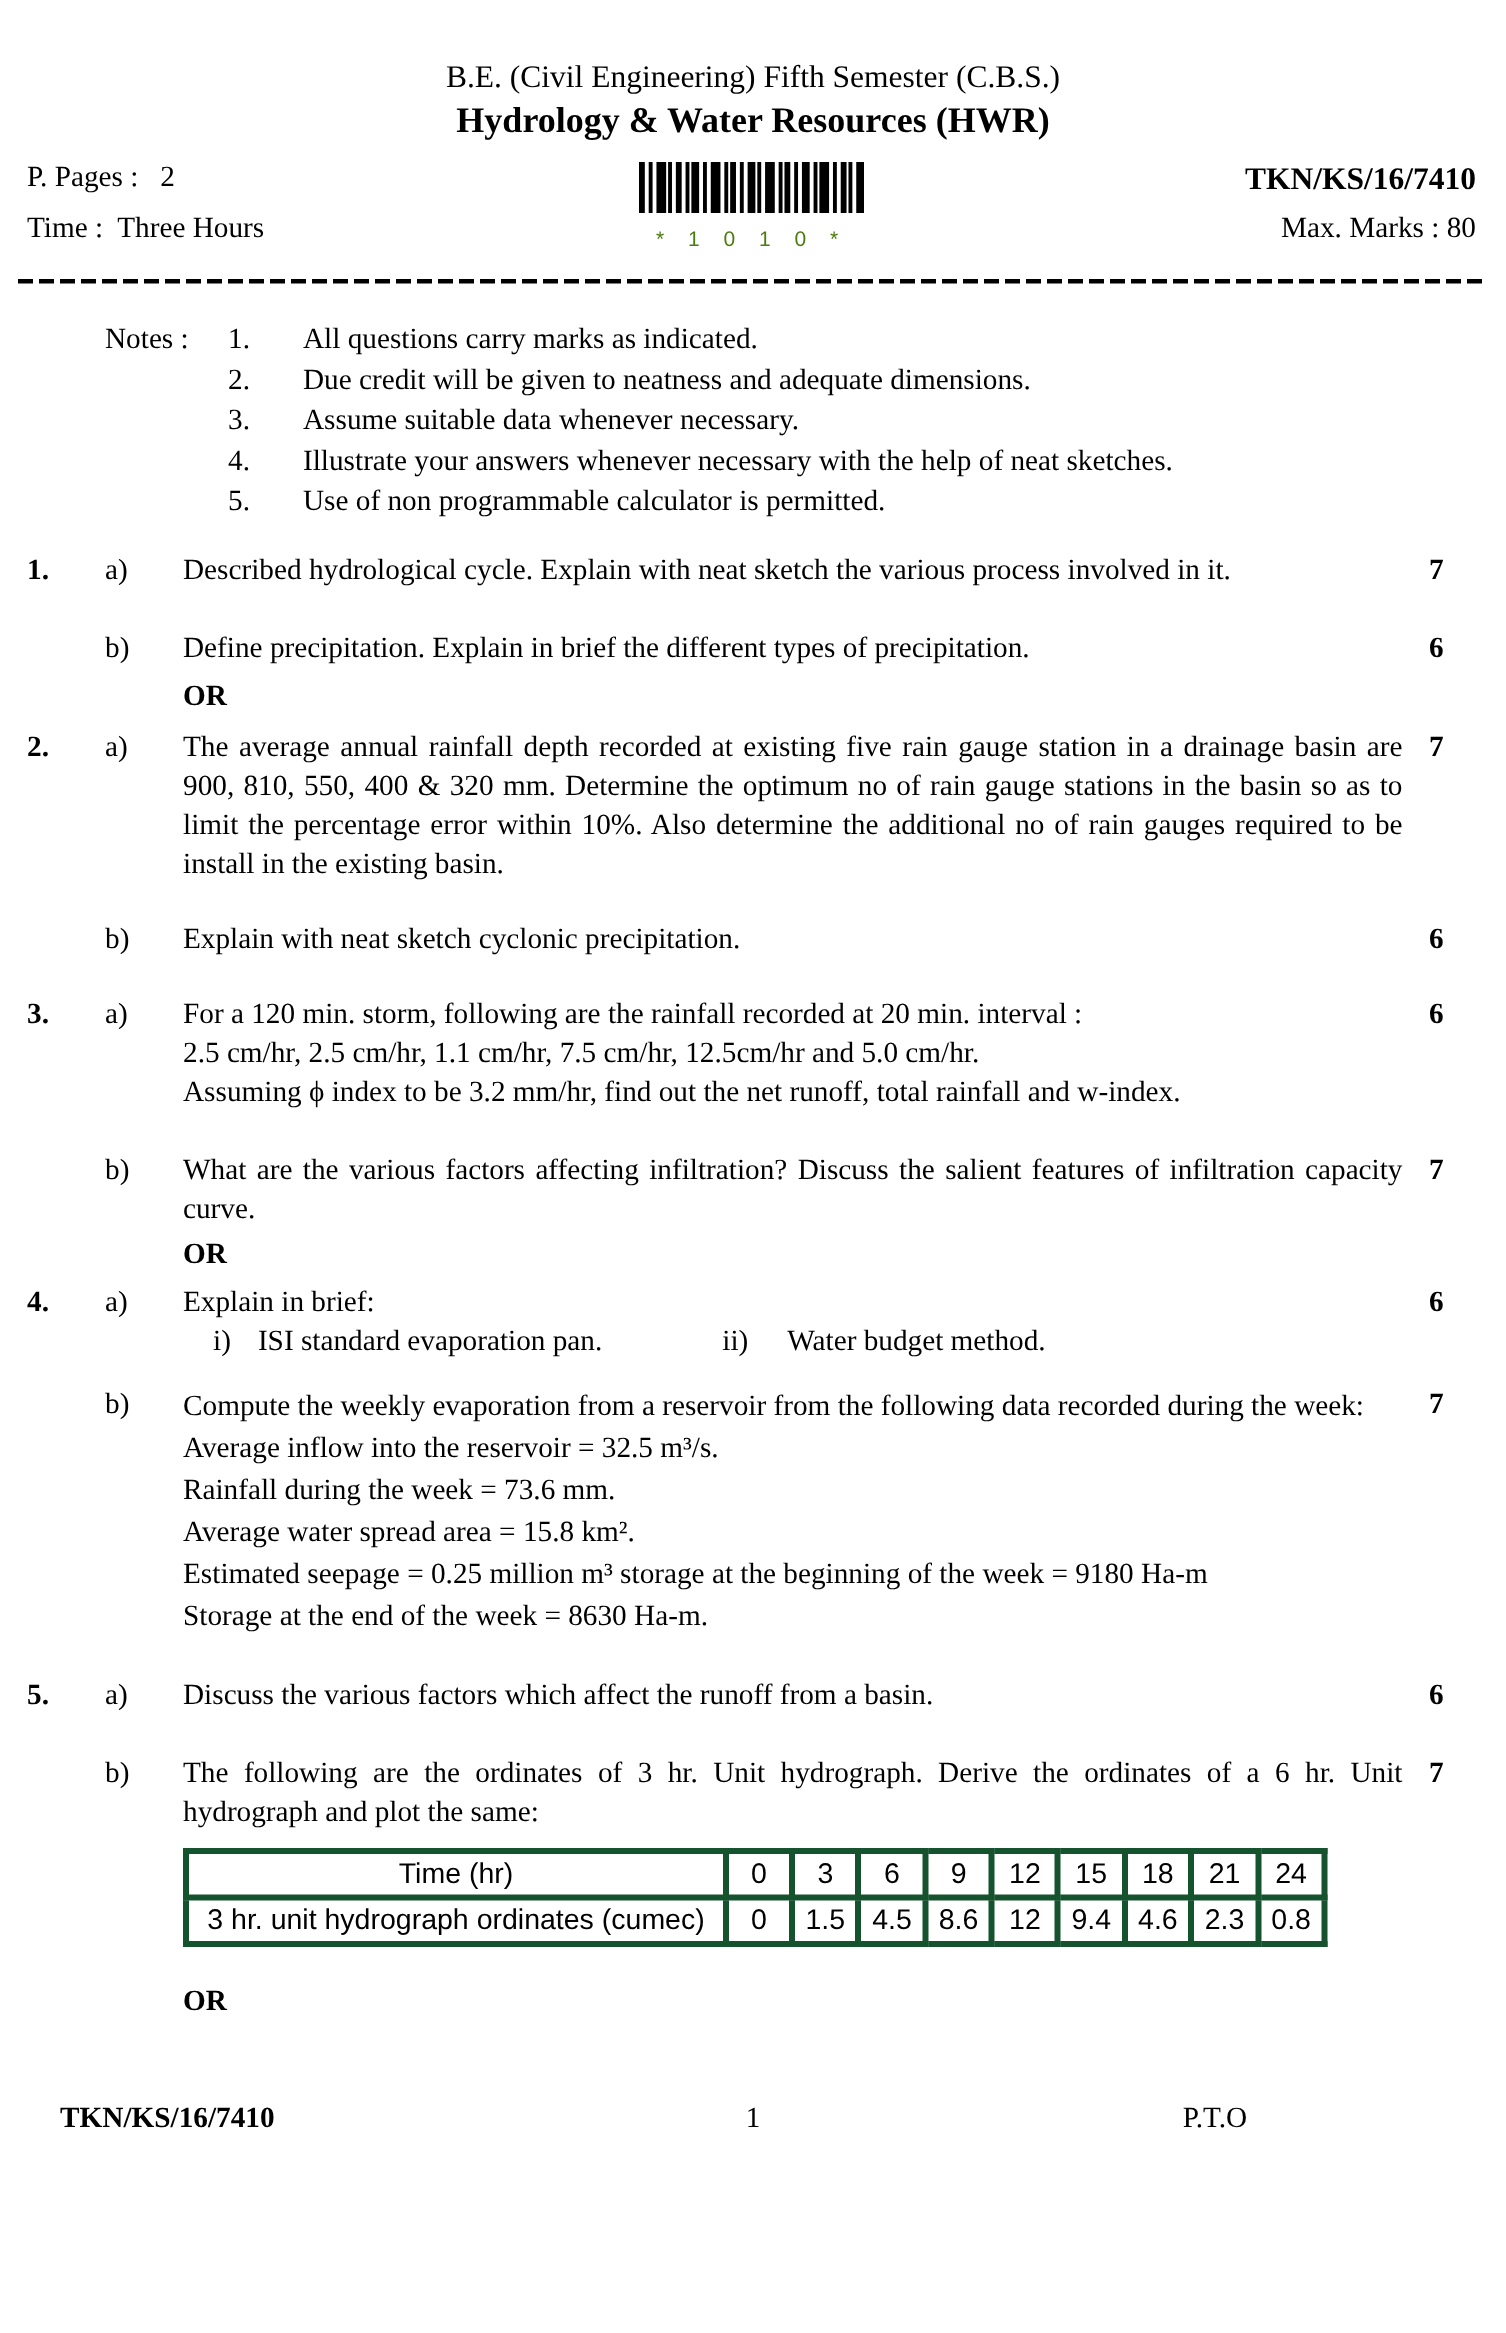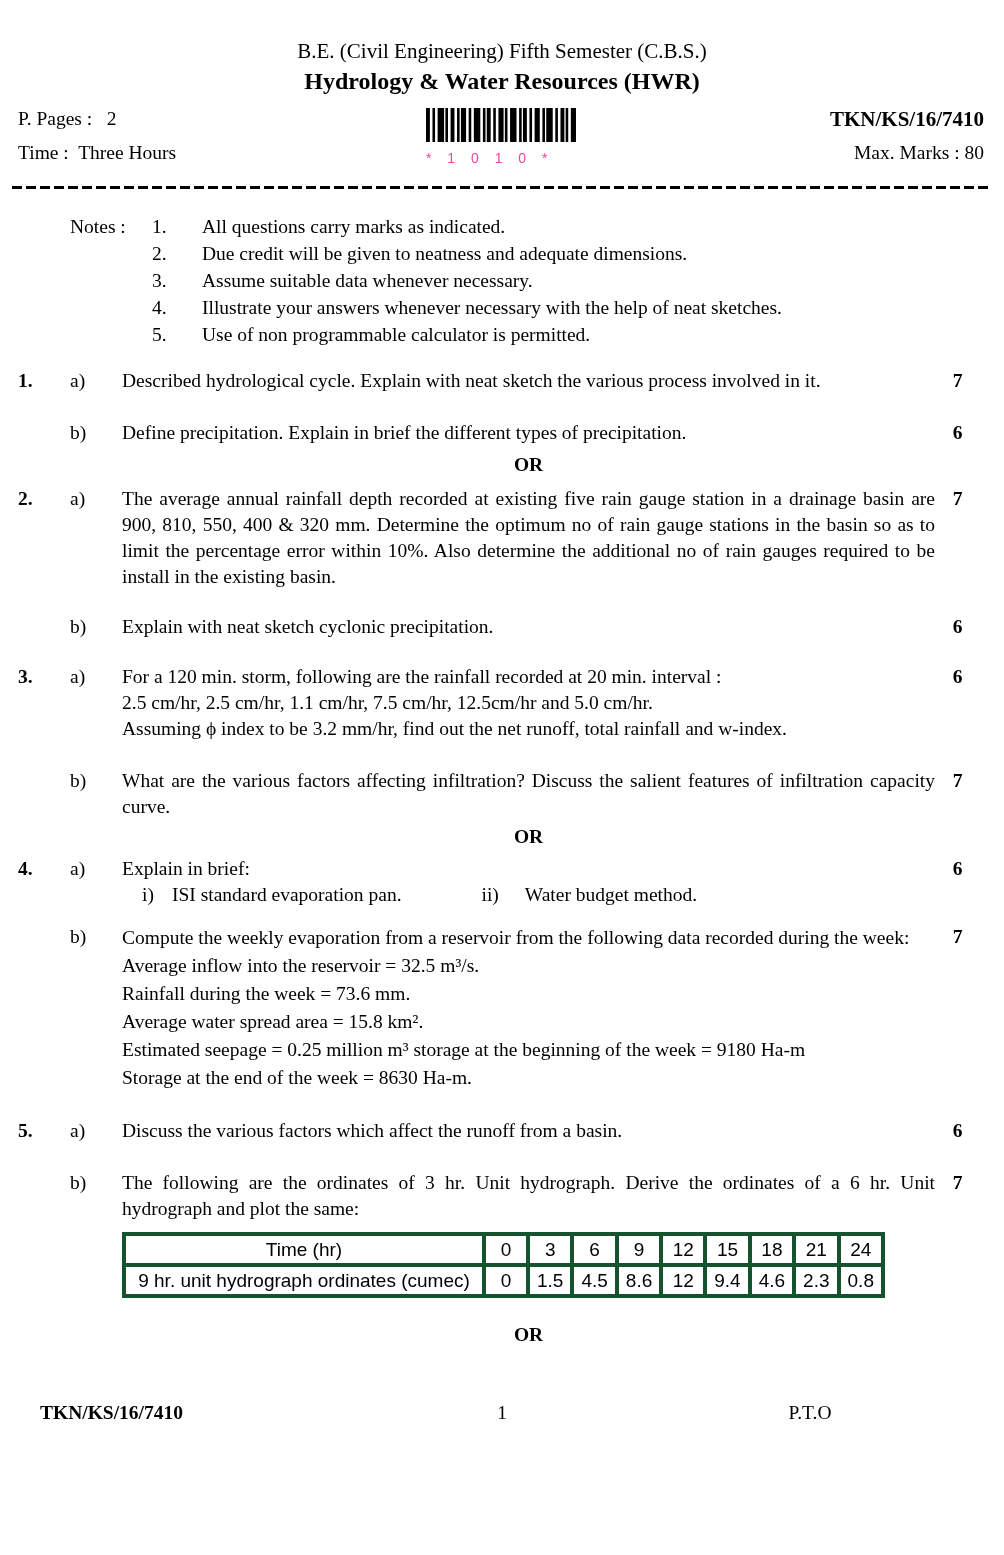--- a/index.html
+++ b/index.html
@@ -15,40 +15,40 @@
   .info-row{display:flex;align-items:flex-start;padding:6px 20px 0 18px;}
   .info-left{flex:1;}
   .info-right{flex:1;text-align:right;}
   .pre{white-space:pre;}
   .info-line1{line-height:34px;}
   .info-line2{line-height:34px;}
   .paper-code{font-weight:bold;font-size:21px;line-height:34px;}
   .max-marks{line-height:34px;}
   .barcode-wrap{width:150px;margin-top:6px;}
   .barcode-num{
-    text-align:left;font-family:"Liberation Sans", sans-serif;
-    font-size:14px;letter-spacing:6px;line-height:16px;margin-top:1px;color:#ec4899;
+    text-align:center;font-family:"Liberation Sans", sans-serif;
+    font-size:14px;letter-spacing:6px;line-height:16px;margin-top:1px;color:#4d7c0f;
     white-space:nowrap;
   }
   .dash-line{
     height:3px;margin:16px 12px 0 12px;
     background:repeating-linear-gradient(90deg,#000 0 10px,transparent 10px 14px);
   }
   .notes{display:flex;margin-top:24px;padding-left:70px;line-height:27px;}
   .notes-label{width:82px;}
   .note-item{display:flex;}
   .note-num{width:50px;}
   .q-area{padding:0 24px 0 18px;}
   .q-row{display:flex;}
   .q-num{width:52px;font-weight:bold;}
   .q-letter{width:52px;}
   .q-text{width:813px;}
   .q-marks{flex:1;text-align:center;font-weight:bold;}
   .justify{text-align:justify;}
-  .or-row{margin-left:104px;width:813px;text-align:center;font-weight:bold;}
+  .or-row{margin-left:104px;width:813px;text-align:left;font-weight:bold;}
   .lh28 .q-line{line-height:28px;}
   .sub-items{margin-top:0;}
   .si-i{margin-left:20px;}
   .si-i-text{margin-left:18px;}
   .si-ii{margin-left:80px;}
   .si-ii-text{margin-left:26px;}
   .mt4{margin-top:4px;}  .mt6{margin-top:6px;}  .mt8{margin-top:8px;}.mt16{margin-top:16px;}.mt20{margin-top:20px;}
   .mt24{margin-top:24px;}.mt26{margin-top:26px;}
   .uh-table{
     border-collapse:collapse;margin:10px 0 0 104px;
@@ -259,21 +259,21 @@
         <td class="val">3</td>
         <td class="val">6</td>
         <td class="val">9</td>
         <td class="val">12</td>
         <td class="val">15</td>
         <td class="val">18</td>
         <td class="val">21</td>
         <td class="val">24</td>
       </tr>
       <tr>
-        <td class="lbl">9 hr. unit hydrograph ordinates (cumec)</td>
+        <td class="lbl">3 hr. unit hydrograph ordinates (cumec)</td>
         <td class="val">0</td>
         <td class="val">1.5</td>
         <td class="val">4.5</td>
         <td class="val">8.6</td>
         <td class="val">12</td>
         <td class="val">9.4</td>
         <td class="val">4.6</td>
         <td class="val">2.3</td>
         <td class="val">0.8</td>
       </tr>

